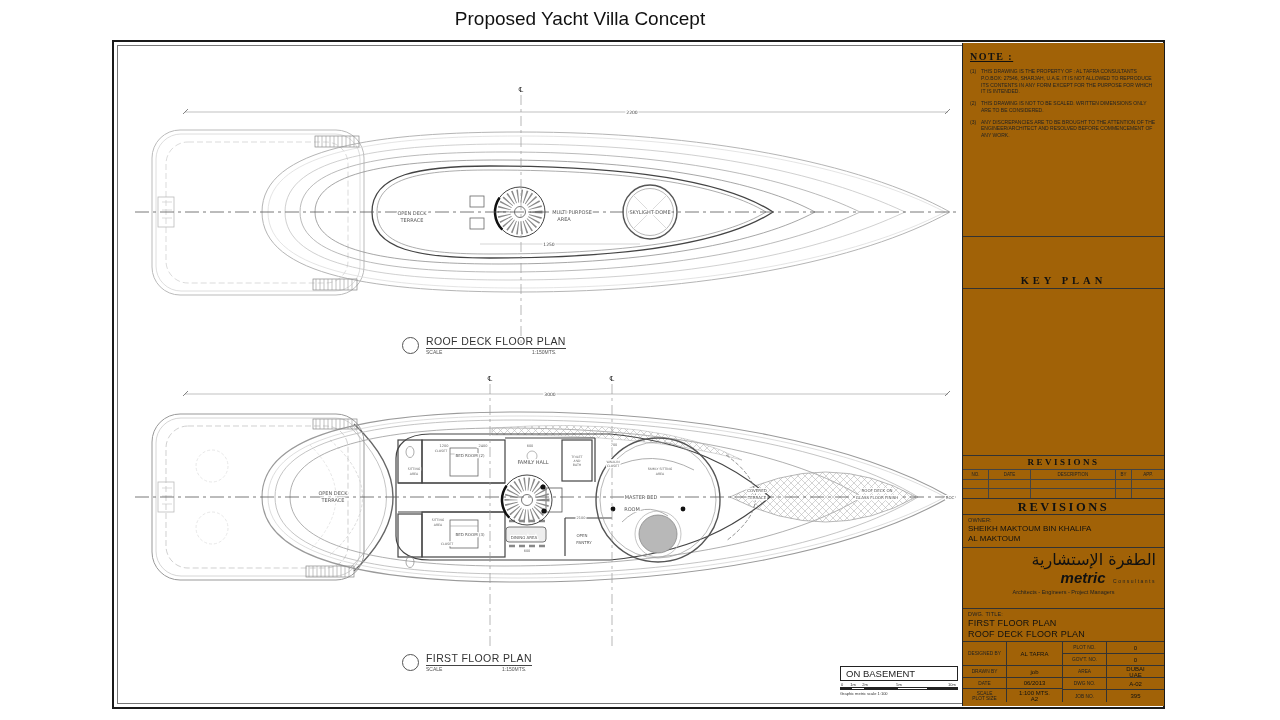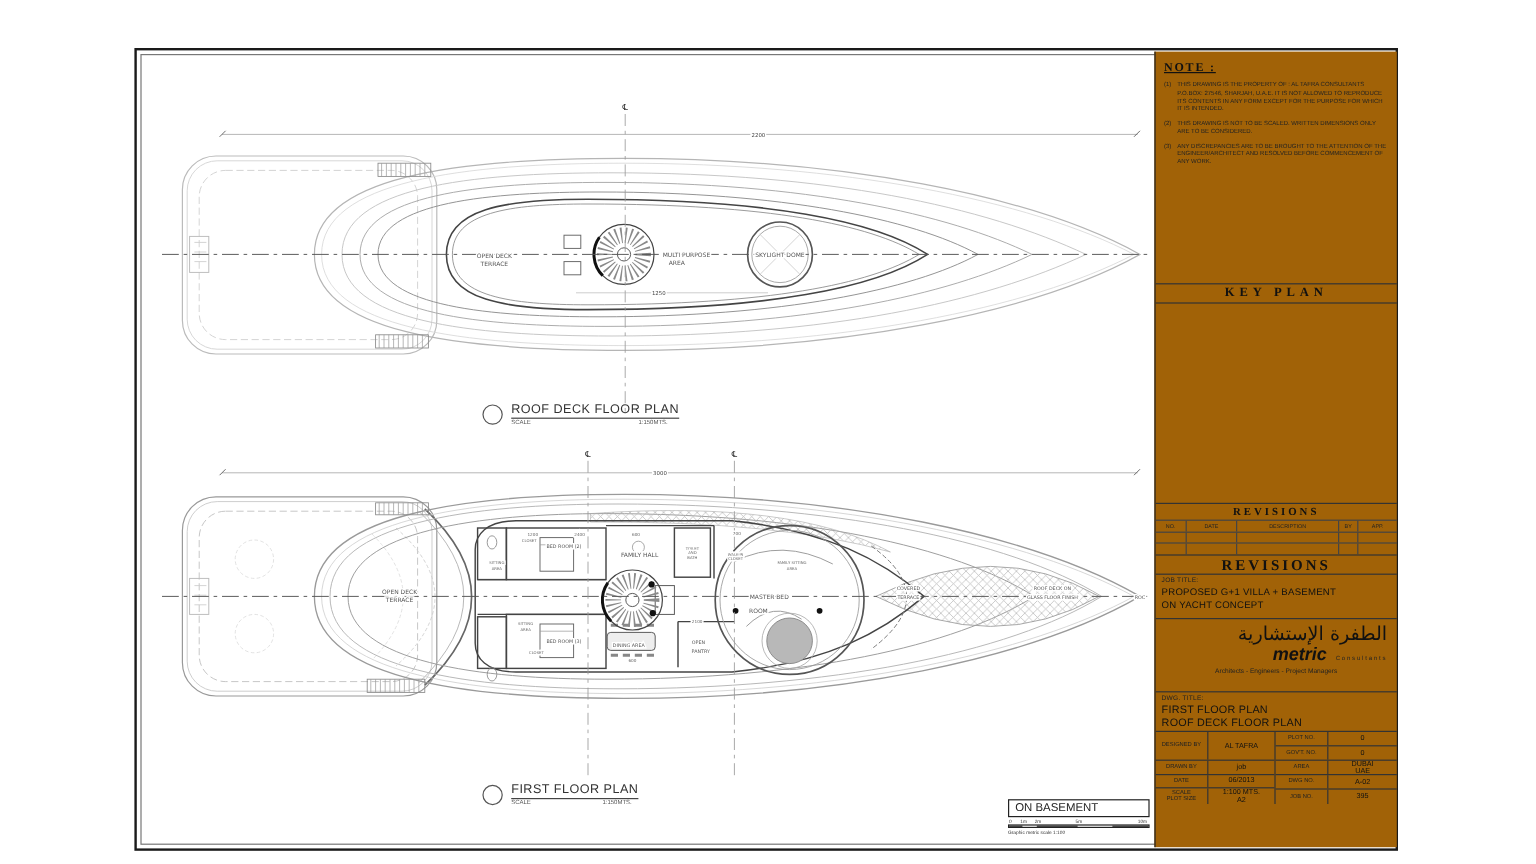--- a/index.html
+++ b/index.html
@@ -25,21 +25,21 @@
   .plan-cap .scv{position:absolute;top:14px;font-size:5px;color:#555;}
   
   .tb{position:absolute;left:962px;top:43px;width:202px;height:663px;border-left:1.2px solid #222;box-sizing:border-box;background:#a16207;display:flex;flex-direction:column;}
   .tb-sec{border-bottom:1px solid #333;box-sizing:border-box;position:relative;}
   .note-sec{height:194px;padding:8px 7px 0 7px;}
   .note-h{font-family:"Liberation Serif",serif;font-weight:bold;font-size:10px;letter-spacing:1.5px;text-decoration:underline;color:#111;margin-bottom:6px;}
   .note-item{display:flex;margin-bottom:5px;}
   .note-num{font-size:5px;color:#222;width:11px;flex:none;}
   .note-txt{font-size:5px;color:#222;line-height:1.35;}
   .serif-h{font-family:"Liberation Serif",serif;font-weight:bold;color:#111;text-align:center;}
-  .keyplan-h{height:16px;font-size:10.5px;letter-spacing:4px;line-height:16px;}
+  .keyplan-h{height:16px;font-size:10.5px;letter-spacing:4px;line-height:16px;margin-top:36px;}
   .keyplan-space{height:167px;}
   .rev-small{height:13px;font-size:9px;letter-spacing:2.5px;line-height:13px;border-bottom:none;}
   .rev-table{height:30px;display:flex;flex-direction:column;}
   .rev-row{display:flex;flex:1;border-top:1px solid #444;}
   .rev-cell{border-right:1px solid #444;font-size:4.5px;color:#222;display:flex;align-items:center;justify-content:center;box-sizing:border-box;}
   .rev-cell:last-child{border-right:none;}
   .rc1{width:26px;}.rc2{width:42px;}.rc3{flex:1;}.rc4{width:16px;}.rc5{width:32px;}
   .rev-big{height:16px;font-size:12.5px;letter-spacing:2.5px;line-height:16px;}
   .lbl-sec{padding:2px 5px 0 5px;}
   .sec-lbl{font-size:5.5px;color:#222;letter-spacing:.2px;margin-bottom:1px;}
@@ -69,20 +69,21 @@
   .gs-ticks span{position:absolute;font-size:4px;color:#333;transform:translateX(-50%);}
   .gs-bar{position:relative;height:3px;border:0.5px solid #222;box-sizing:border-box;background:#fff;}
   .gs-seg{position:absolute;top:0;bottom:0;background:#222;}
   .gs-cap{font-size:4px;color:#333;margin-top:1px;}
 </style>
 </head>
 <body>
 
 <div class="page">
 
+  <div class="page-title">Proposed Yacht Villa Concept</div>
 
   <div class="sheet">
     <div class="inner-frame"></div>
   </div>
 
   <svg width="1280" height="720" viewBox="0 0 1280 720">
     <defs>
       <pattern id="xh" width="7" height="7" patternUnits="userSpaceOnUse">
         <path d="M0,7 L7,0 M0,0 L7,7" stroke="#b9b9b9" stroke-width="0.6"></path>
       </pattern>
@@ -340,26 +341,26 @@
         <div class="rev-cell rc1"></div>
           <div class="rev-cell rc2"></div>
           <div class="rev-cell rc3"></div>
           <div class="rev-cell rc4"></div>
           <div class="rev-cell rc5"></div>
       </div>
     </div>
 
     <div class="tb-sec serif-h rev-big">REVISIONS</div>
 
-    <div class="tb-sec lbl-sec job-sec">
-      <div class="sec-lbl">JOB TITLE:</div>
-      <div class="job-line">PROPOSED G+1 VILLA + BASEMENT</div>
-      <div class="job-line">ON YACHT CONCEPT</div>
-    </div>
-
+
+    <div class="tb-sec lbl-sec owner-sec">
+      <div class="sec-lbl">OWNER:</div>
+      <div class="owner-line">SHEIKH MAKTOUM BIN KHALIFA</div>
+      <div class="owner-line">AL MAKTOUM</div>
+    </div>
 
     <div class="tb-sec logo-sec">
       <div class="logo-ar">الطفرة الإستشارية</div>
       <div>
         <span class="logo-latin">metric</span>
         <span class="logo-cons">Consultants</span>
       </div>
       <div class="logo-tag">Architects  -  Engineers  -  Project Managers</div>
     </div>
 

